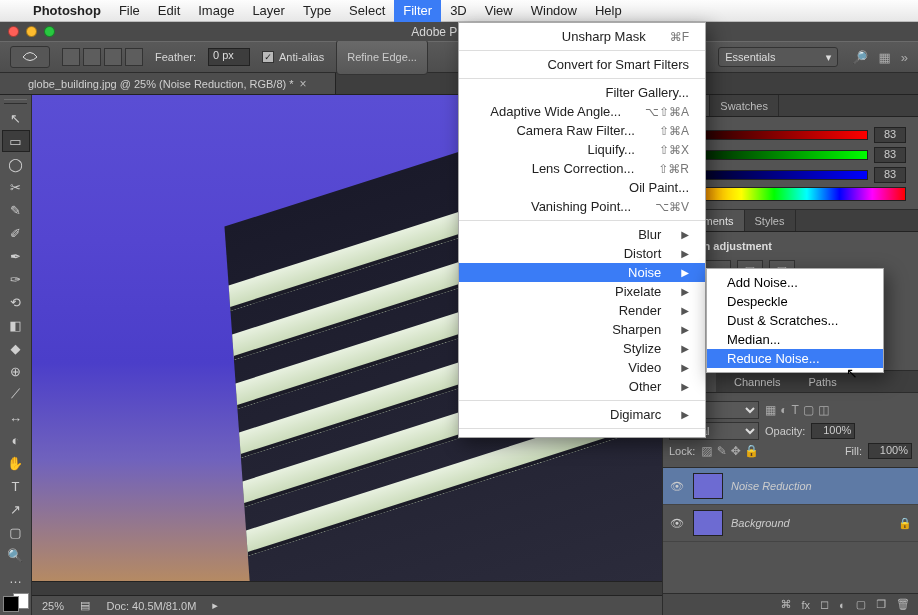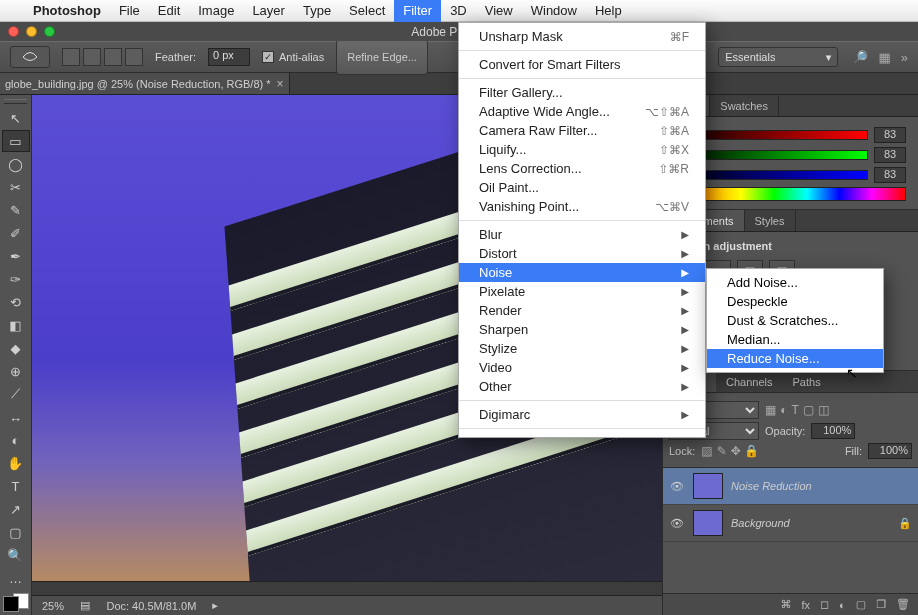--- a/index.html
+++ b/index.html
@@ -22,21 +22,21 @@
   .opt-icons { display:flex; gap:3px; }
   .sq { width:18px; height:18px; border:1px solid #333; background:#5d5d5d; }
   .feather-box { width: 42px; height: 18px; background: #3d3d3d; border: 1px solid #222; color:#ddd; padding: 0 4px; font-size: 11px; }
   .checkbox { width: 12px; height: 12px; border: 1px solid #333; background: #b9b9b9; display: inline-flex; align-items: center; justify-content: center; font-size: 9px; color:#222; }
   .btn-sm { height: 36px; padding: 0 10px; background: linear-gradient(#6a6a6a,#575757); border: 1px solid #333; border-radius: 4px; font-size: 11px; color: #ccc; }
   .right-region { margin-left: auto; display:flex; align-items:center; gap:14px;}
   .workspace-drop { width: 120px; height: 20px; background:#575757; border:1px solid #333; border-radius:3px; font-size:11px; color:#ddd; padding:0 6px; display:flex; align-items:center; justify-content:space-between; }
   .ws-icons { display:flex; gap:10px; color:#aaa; font-size:13px; }
   
   .doc-tabs { height: 22px; background: #3e3e3e; border-bottom:1px solid #222; display:flex; }
-  .doc-tab { padding: 0 5px; display:flex; align-items:center; gap:6px; background:#4d4d4d; border-right:1px solid #222; color:#d0d0d0; font-size:11px; }
+  .doc-tab { padding: 0 28px; display:flex; align-items:center; gap:6px; background:#4d4d4d; border-right:1px solid #222; color:#d0d0d0; font-size:11px; }
   .doc-tab .close{font-size:12px; color:#bbb;}
   .workspace { position: absolute; top: 95px; left:0; right:0; bottom:0; display:flex; }
   
   .toolbox { width: 32px; background: #535353; border-right: 1px solid #2e2e2e; display:flex; flex-direction:column; padding-top:2px; }
   .toolbox .tool { width: 28px; height: 22px; margin: 1px auto; display:flex; align-items:center; justify-content:center; font-size:13px; color:#cfcfcf; cursor:pointer; }
   .toolbox .tool.active { background:#3d3d3d; border:1px solid #222; }
   .toolbox .grip { height:8px; border-top:1px solid #6c6c6c; border-bottom:1px solid #2f2f2f; margin:2px 4px; }
   .swatches { width:26px; height:26px; margin:6px auto; position:relative; }
   .swatches .fg{position:absolute; top:0; left:0; width:16px; height:16px; background:#000; border:1px solid #888;}
   .swatches .bg{position:absolute; bottom:0; right:0; width:16px; height:16px; background:#fff; border:1px solid #888;}
@@ -55,41 +55,41 @@
   .color-panel { padding:6px 4px 8px; border-bottom:1px solid #2c2c2c;}
   .slider-row { display:flex; align-items:center; gap:6px; margin:4px 8px; }
   .slider-row .track { flex:1; height:10px; border:1px solid #222; }
   .trk-r{background:linear-gradient(90deg,#000,#f00);} .trk-g{background:linear-gradient(90deg,#000,#0f0);} .trk-b{background:linear-gradient(90deg,#000,#00f);}
   .slider-row .num { width:32px; height:16px; background:#3d3d3d; border:1px solid #222; text-align:center; }
   .spectrum { height:14px; margin:4px 8px 0; border:1px solid #222; background:linear-gradient(90deg, red,orange,yellow,lime,cyan,blue,magenta,red);}
   .adjust-panel { padding:8px 10px 12px; border-bottom:1px solid #2c2c2c; }
   .adjust-panel .hdr{font-size:11px; color:#ddd; margin-bottom:8px; font-weight:600;}
   .adj-grid { display:grid; grid-template-columns: repeat(4,26px); gap:6px;}
   .adj-grid .aicon { width:26px; height:20px; background:#595959; border:1px solid #333; font-size:11px; display:flex; align-items:center; justify-content:center; color:#bbb;}
-  .layers-header { height:22px; border-bottom:1px solid #2c2c2c; background:#3e3e3e; display:flex;}
+  .layers-header { height:22px; border-bottom:1px solid #2c2c2c; background:#3e3e3e; display:flex;gap:8px;}
   .layers-header .ptab{padding:0 10px; display:flex; align-items:center;}
   .layers-header .ptab.active{background:#535353; color:#e4e4e4;}
   .layer-controls { padding:5px 6px; border-bottom:1px solid #2c2c2c; }
   .layer-controls .row{display:flex; align-items:center; gap:6px; margin:3px 0;}
   .layer-controls select{flex:0 0 90px; height:18px; background:#585858; border:1px solid #333; color:#ddd; font-size:11px;}
   .lc-icons{display:flex; gap:4px; font-size:12px; color:#aaa;}
   .lbl{color:#ccc;}
   .valbox{width:44px; height:16px; background:#3d3d3d; border:1px solid #222; text-align:right; padding-right:3px;}
   .layer-list{flex:1; overflow:auto;}
   .layer{display:flex; align-items:center; gap:8px; padding:5px 6px; border-bottom:1px solid #444;}
   .layer.active{background:#5e7aa5;}
   .eye{width:16px; text-align:center; color:#ccc;}
   .thumb{width:30px; height:26px; background:#6d6bd2; border:1px solid #222;}
   .lname{font-style:italic;}
   .lock{margin-left:auto; color:#bbb;}
   .layer-footer{height:22px; border-top:1px solid #2c2c2c; background:#4a4a4a; display:flex; align-items:center; justify-content:flex-end; gap:10px; padding:0 8px; color:#bbb;}
   
   .menu { position:absolute; top:22px; background:#fff; border:1px solid #aaa; box-shadow:4px 6px 18px rgba(0,0,0,.45); font-size:13px; color:#222; padding:4px 0; z-index:200; min-width:248px;}
   .menu.filter{left:458px;}
-  .menu .mi{height:19px; display:flex; align-items:center; padding:0 16px 0 20px; white-space:nowrap; cursor:default; justify-content:space-between;}
+  .menu .mi{height:19px; display:flex; align-items:center; padding:0 16px 0 20px; white-space:nowrap; cursor:default; justify-content:flex-end;}
   .menu .mi.hl{background:#3a7cf6; color:#fff;}
   .menu .sep{height:1px; background:#ddd; margin:4px 0;}
   .menu .short{color:#777; font-size:12px; margin-left:24px;}
   .menu .arrow{font-size:10px; color:#555; margin-left:20px;}
   .menu .mi.hl .arrow{color:#fff;}
   .submenu{position:absolute; top:268px; left:706px; background:#fff; border:1px solid #aaa; box-shadow:4px 6px 18px rgba(0,0,0,.45); font-size:13px; padding:4px 0; z-index:201; min-width:178px;}
   .submenu .mi{height:19px; display:flex; align-items:center; padding:0 16px 0 20px;text-align:right;}
   .submenu .mi.hl{background:#3a7cf6; color:#fff;}
   .cursor-img{position:absolute; top:365px; left:846px; font-size:14px; color:#000; z-index:300; pointer-events:none;}
 </style>

